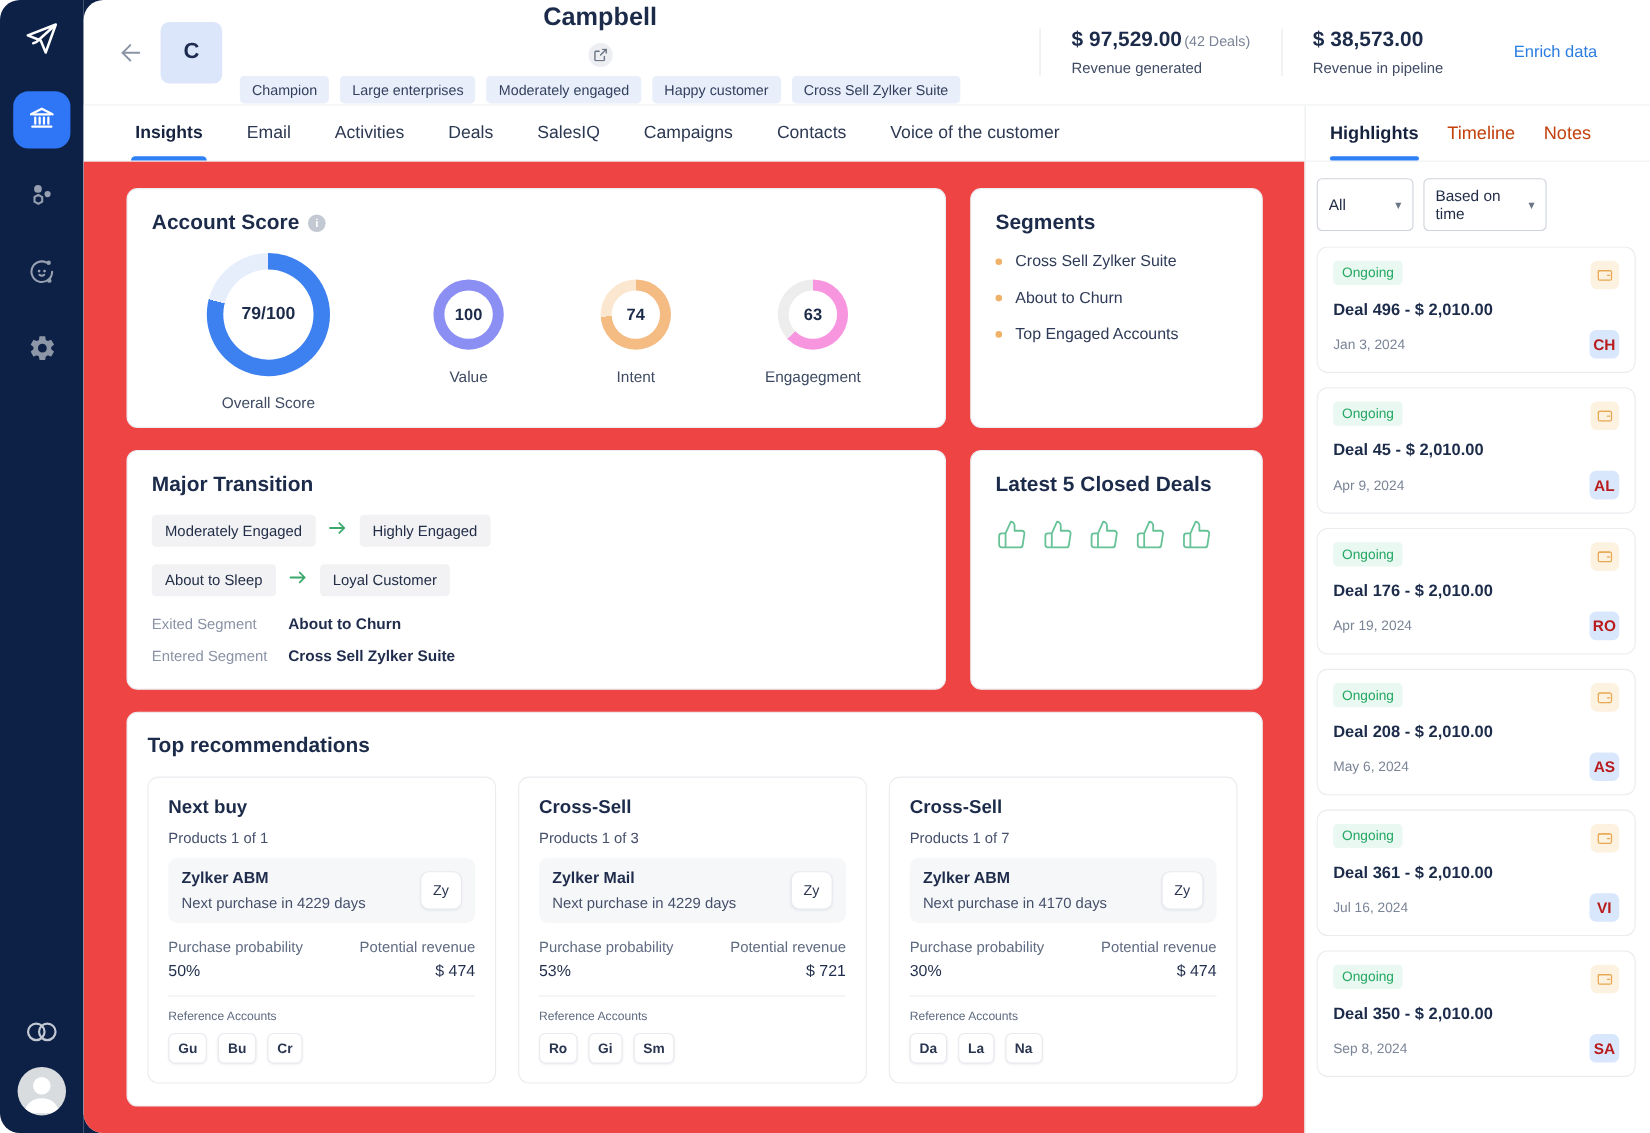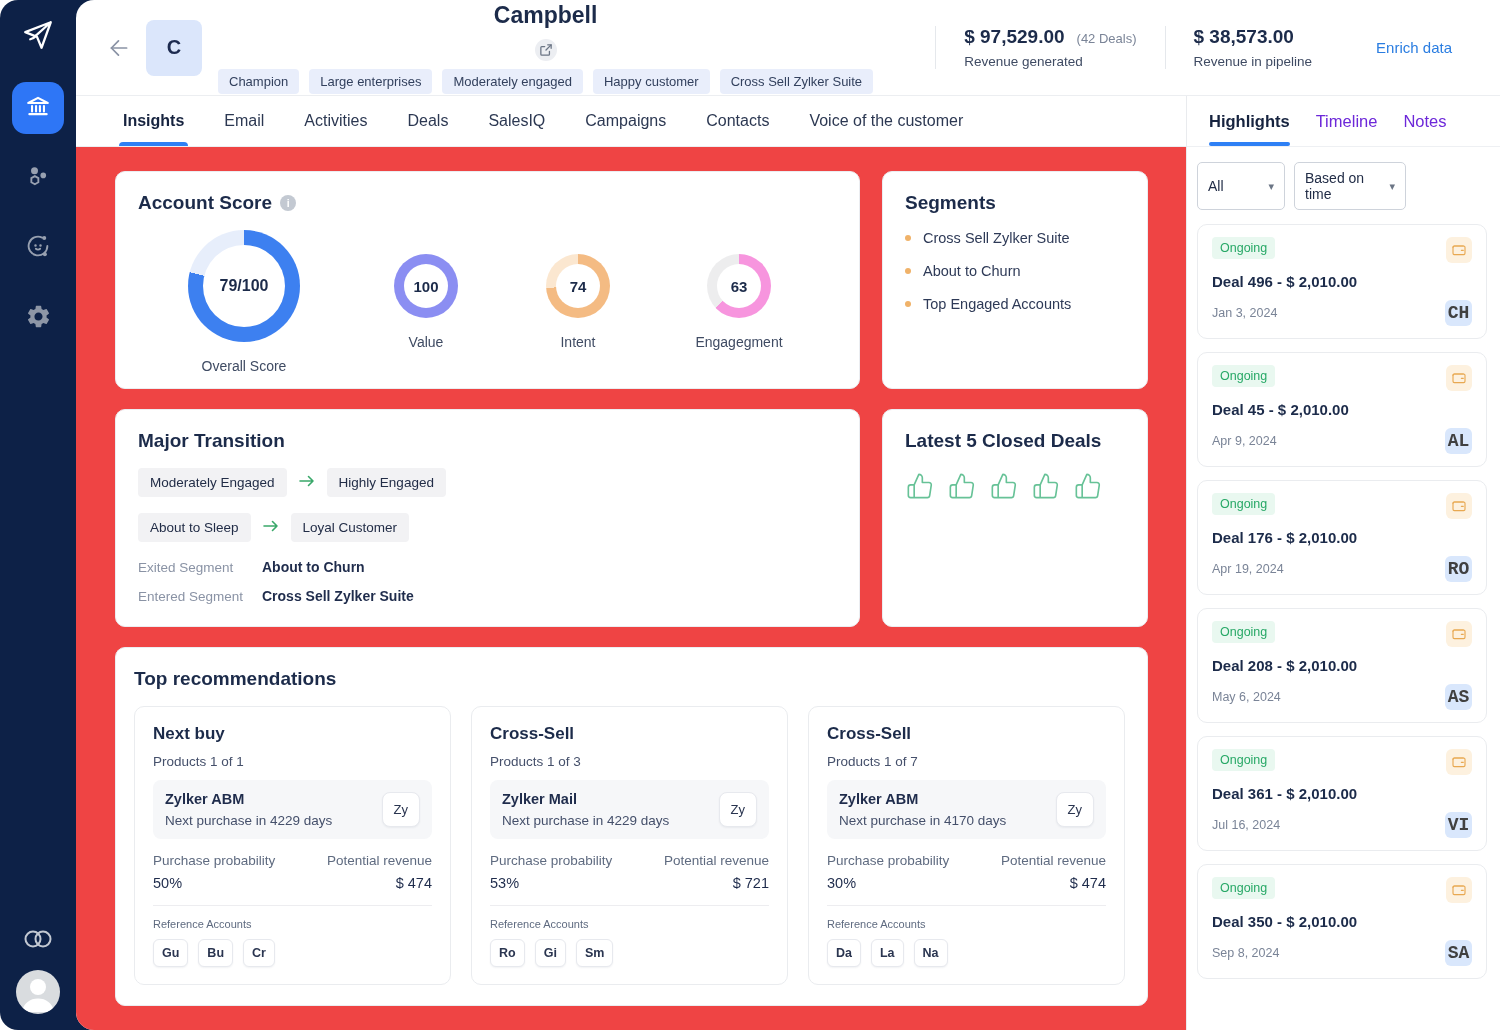--- a/index.html
+++ b/index.html
@@ -27,21 +27,21 @@
   .hd-avatar { width:56px; height:56px; background:#dbe6fb; border-radius:8px; display:flex; align-items:center; justify-content:center;
                font-size:20px; font-weight:700; color:#1d2b4f; margin-right:16px; }
   .hd-name-row { display:flex; align-items:center; gap:10px;flex-direction:column; }
   .hd-title { font-size:23px; font-weight:700; color:#1c2b4a; }
   .ext-circ { width:22px; height:22px; border-radius:50%; background:#eceef2; display:flex; align-items:center; justify-content:center; cursor:pointer; }
   .tag-row { display:flex; gap:10px; margin-top:8px; }
   .tag { background:#e9eefb; color:#33415e; font-size:13px; padding:5px 11px; border-radius:4px; white-space:nowrap; }
   .hd-stats { margin-left:auto; display:flex; align-items:center; }
   .stat { padding:0 28px; border-left:1px solid #e5e8ec; }
   .stat-amount { font-size:19px; font-weight:700; color:#1c2b4a; }
-  .stat-note { font-size:13px; font-weight:400; color:#7a8497; margin-left:12px; }
+  .stat-note { font-size:13px; font-weight:400; color:#7a8497; margin-left:2px; }
   .stat-label { font-size:13.5px; color:#3f4b63; margin-top:6px; }
   .enrich { color:#2a7de1; font-size:15px; margin-left:36px; cursor:pointer; white-space:nowrap; }
 
   
   .body-split { flex:1; display:flex; min-height:0; }
   .main-col { flex:1; display:flex; flex-direction:column; min-width:0; }
 
   .tabs-row { height:51px; display:flex; align-items:center; gap:40px; padding:0 0 0 47px; border-bottom:1px solid #eceef1; background:#fff; flex-shrink:0; }
   .tab { font-size:16px; color:#2c3852; cursor:pointer; height:100%; display:flex; align-items:center; position:relative; white-space:nowrap; }
   .tab.active { color:#16233f; font-weight:700; }
@@ -106,39 +106,39 @@
   .stats-right { text-align:right; }
   .reco-div { height:1px; background:#ededf0; margin:14px 0 12px; }
   .ref-label { font-size:11px; color:#5f6b80; }
   .ref-chips { display:flex; gap:10px; margin-top:9px; }
   .ref-chip { background:#fff; border:1px solid #e7e9ee; box-shadow:0 1px 2px rgba(20,30,60,.06); border-radius:6px; padding:6px 8px;
               font-size:12.5px; font-weight:700; color:#2a3550; cursor:pointer; }
 
   
   .right-panel { width:314px; border-left:1px solid #e9ebee; background:#fff; display:flex; flex-direction:column; flex-shrink:0; }
   .rp-tabs { height:51px; display:flex; align-items:center; gap:26px; padding-left:22px; border-bottom:1px solid #eef0f3; flex-shrink:0; }
-  .rp-tab { font-size:16.5px; color:#6d28d9; cursor:pointer; height:100%; display:flex; align-items:center; position:relative; }
+  .rp-tab { font-size:16.5px; color:#c2410c; cursor:pointer; height:100%; display:flex; align-items:center; position:relative; }
   .rp-tab.active { font-weight:700; color:#16233f; }
   .rp-tab.active::after { content:""; position:absolute; left:0; right:0; bottom:0; height:4px; background:#2e80f5; border-radius:4px; }
   .rp-filters { display:flex; gap:9px; padding:15px 0 14px 10px; }
   .select-box { border:1px solid #ced3db; border-radius:5px; background:#fff; display:flex; align-items:center; justify-content:space-between;
                 padding:7px 10px; font-size:14px; color:#222d47; cursor:pointer; }
   .select-box.w1 { width:88px; }
   .select-box.w2 { width:112px; }
   .caret { color:#6b7585; font-size:11px; margin-left:8px; }
   .rp-list { padding:0 13px 10px 10px; display:flex; flex-direction:column; gap:13px; overflow:hidden; }
   .deal-card { border:1px solid #eaecef; border-radius:10px; padding:12px 14px; background:#fff; cursor:pointer; }
   .deal-top { display:flex; align-items:flex-start; justify-content:space-between; }
   .ongoing { background:#e9f8f0; color:#27a866; font-size:12.5px; padding:4px 8px; border-radius:4px; }
   .wallet-chip { width:26px; height:26px; border-radius:6px; background:#fdf1df; display:flex; align-items:center; justify-content:center; }
   .deal-title { font-size:15px; font-weight:700; color:#1c2b4a; margin-top:10px; }
   .deal-bottom { display:flex; align-items:center; justify-content:space-between; margin-top:10px; }
   .deal-date { font-size:12.5px; color:#7a8497; }
-  .deal-initials { width:27px; height:26px; border-radius:6px; background:#d9e7fc; color:#404040; font-size:18px; font-weight:700;
-                   display:flex; align-items:center; justify-content:center;font-family:Liberation Mono, monospace; }
+  .deal-initials { width:27px; height:26px; border-radius:6px; background:#d9e7fc; color:#b91c1c; font-size:14px; font-weight:700;
+                   display:flex; align-items:center; justify-content:center; }
 </style>
 </head>
 <body>
 
 <div class="app">
 
   <div class="sidebar">
     <div class="sb-logo">
       <span>
         <svg width="34" height="34" viewBox="0 0 24 24" fill="none" stroke="#ffffff" stroke-width="1.6" stroke-linejoin="round" stroke-linecap="round">

